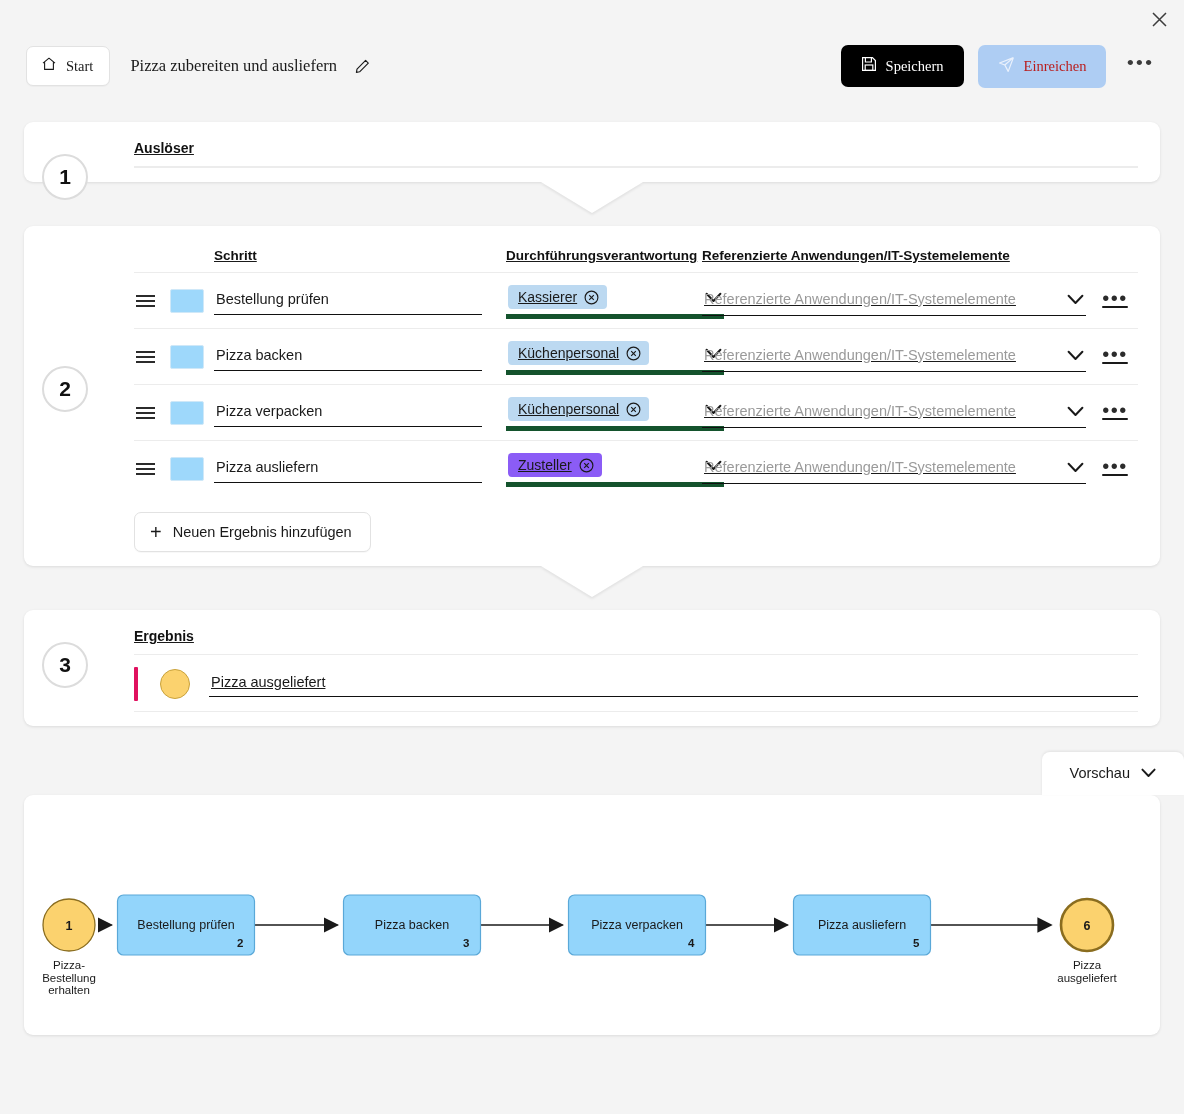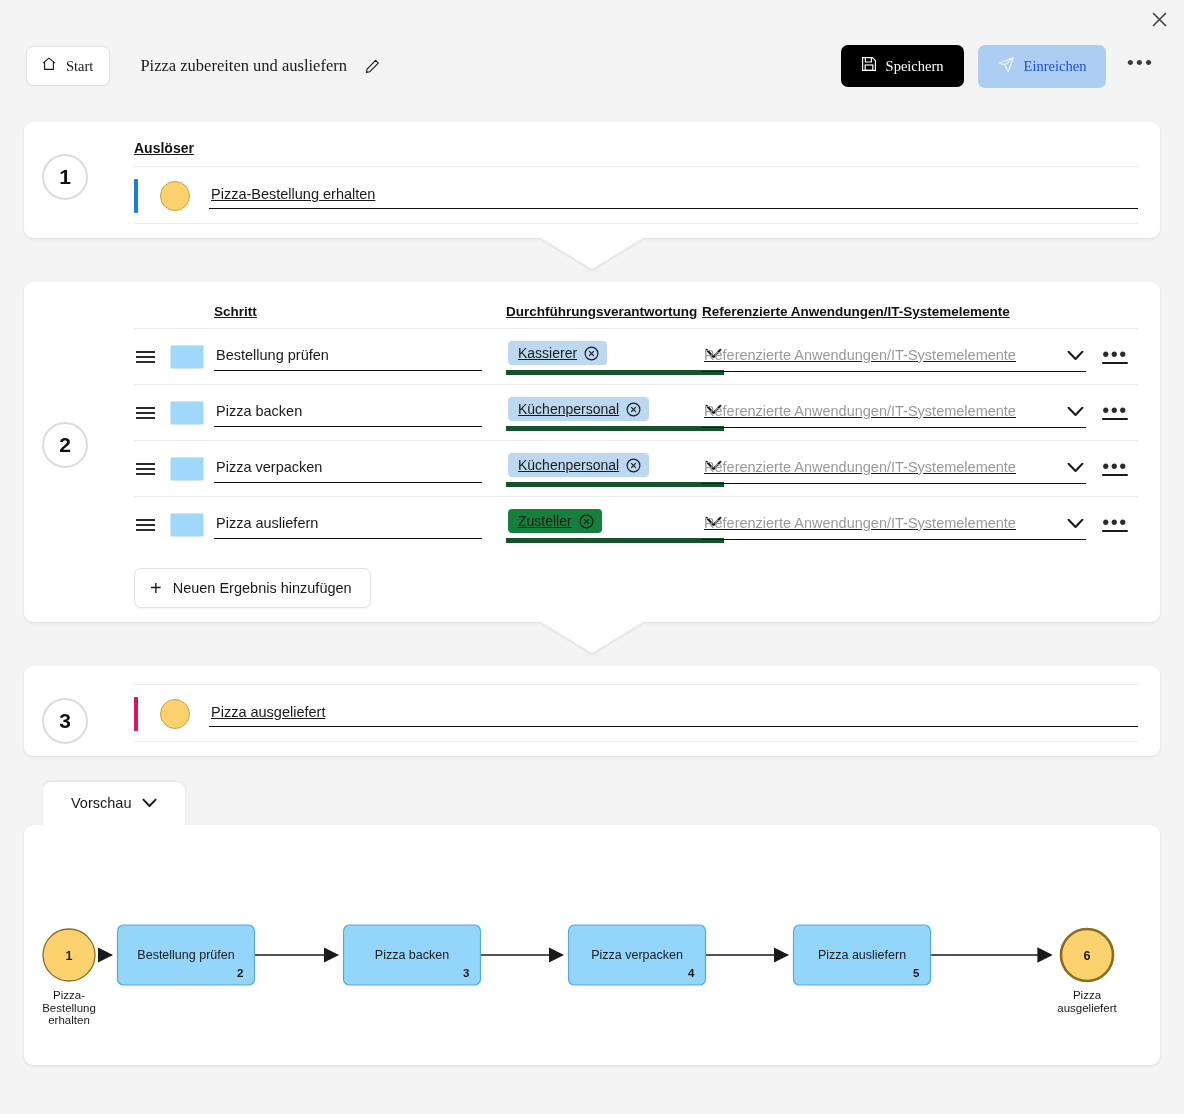--- a/index.html
+++ b/index.html
@@ -34,39 +34,39 @@
     display: flex; align-items: center; gap: 9px;
     background: #ffffff;
     border: 1px solid #e2e2e2;
     border-radius: 7px;
     padding: 9px 16px 9px 14px;
     font-size: 14.5px;
     cursor: pointer;
     box-shadow: 0 1px 1px rgba(0,0,0,.03);
   }
   .proc-title {
-    margin-left: 30px;
+    margin-left: 20px;
     font-size: 16.5px;
     color: #1a1a1a;
   }
   .edit-icon {
     margin-left: 17px; cursor: pointer;
     display: flex; align-items: center; color: #1a1a1a;
   }
   .toolbar-spacer { flex: 1; }
   .btn {
     display: inline-flex; align-items: center; gap: 9px;
     border: none; border-radius: 7px;
     font-size: 14.5px;
     padding: 11px 20px;
     cursor: pointer;
     font-family: inherit;
   }
   .btn-primary { background: #000000; color: #fff; }
-  .btn-disabled { background: #aecdf3; color: #1d4ed8; cursor: default; margin-left: 14px; }
+  .btn-disabled { background: #aecdf3; color: #b91c1c; cursor: default; margin-left: 14px; }
   .kebab-top {
     margin-left: 16px; margin-right: 4px;
     font-size: 22px; letter-spacing: 1.5px;
     color: #3b3b3b; cursor: pointer; line-height: 10px;
     padding: 6px 4px 12px 4px;
   }
 
   
   .card {
     position: relative;
@@ -188,21 +188,21 @@
     background: #fff; border: 1px solid #e2e2e2; border-radius: 7px;
     padding: 11px 18px 11px 15px;
     font-size: 14.5px; font-family: inherit; color: #1a1a1a;
     cursor: pointer;
     box-shadow: 0 1px 1px rgba(0,0,0,.03);
   }
   .plus { font-size: 20px; line-height: 14px; font-weight: 400; }
 
   
   .preview-tab-wrap {
-    display: flex; justify-content: flex-start;
+    display: flex; justify-content: flex-end;
     position: relative; z-index: 3; margin-left: 43px;
   }
   .preview-tab {
     background: #fff;
     border-radius: 8px 8px 0 0;
     padding: 13px 28px 14px 28px;
     font-size: 14.5px;
     display: flex; align-items: center; gap: 11px;
     cursor: pointer;
     box-shadow: 0 -1px 3px rgba(0,0,0,.08);
@@ -271,25 +271,20 @@
   </button>
 
   <div class="kebab-top">•••</div>
 </div>
 
 <div class="card" style="margin-top:24px;">
   <div class="step-num" style="top:32px;">1</div>
   <div class="card-body">
     <div class="section-label">Auslöser</div>
     <div class="divider"></div>
-    <div class="io-row">
-      <div class="accent-bar" style="background:#1a7ee0;"></div>
-      <div class="io-circle"></div>
-      <input class="io-input" value="Pizza-Bestellung erhalten" style="">
-    </div>
     <div class="divider"></div>
   </div>
   <div class="notch"></div>
 </div>
 
 <div class="card" style="margin-top:44px;">
   <div class="step-num" style="top:140px;">2</div>
   <div class="card-body" style="padding-top:22px;">
     <div class="steps-head">
       <div class="col-handle"></div>
@@ -426,21 +421,21 @@
             <span></span>
             <span></span>
             <span></span>
           </div>
           <div class="swatch-wrap">
             <div class="swatch" style="background:#9ed8fb"></div>
           </div>
           <div class="col-step"><input class="field-underline step-field" value="Pizza ausliefern" style=""></div>
           <div class="col-role">
             <div class="select-box">
-              <span class="chip" style="background:#15803d">
+              <span class="chip" style="background:#8b5cf6">
                 <span>Zusteller</span>
                 <span class="chip-x">
                   <svg width="15" height="15" viewBox="0 0 15 15">
                     <circle cx="7.5" cy="7.5" r="6.4" stroke="#1a1a1a" stroke-width="1.15" fill="none"></circle>
                     <path d="M5.2 5.2 L9.8 9.8 M9.8 5.2 L5.2 9.8" stroke="#1a1a1a" stroke-width="1.15"></path>
                   </svg>
                 </span>
               </span>
               <span class="chev">
                 <svg width="17" height="11" viewBox="0 0 17 11">
@@ -467,20 +462,21 @@
       <span class="plus">+</span>
       <span>Neuen Ergebnis hinzufügen</span>
     </button>
   </div>
   <div class="notch"></div>
 </div>
 
 <div class="card" style="margin-top:44px;">
   <div class="step-num" style="top:32px;">3</div>
   <div class="card-body">
+    <div class="section-label">Ergebnis</div>
     <div class="divider"></div>
     <div class="io-row">
       <div class="accent-bar" style="background:#e0115f;"></div>
       <div class="io-circle"></div>
       <input class="io-input" value="Pizza ausgeliefert" style="">
     </div>
     <div class="divider"></div>
   </div>
 </div>
 

